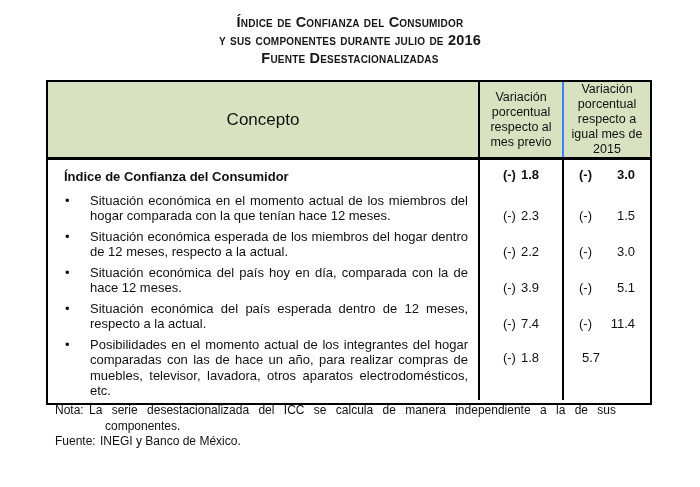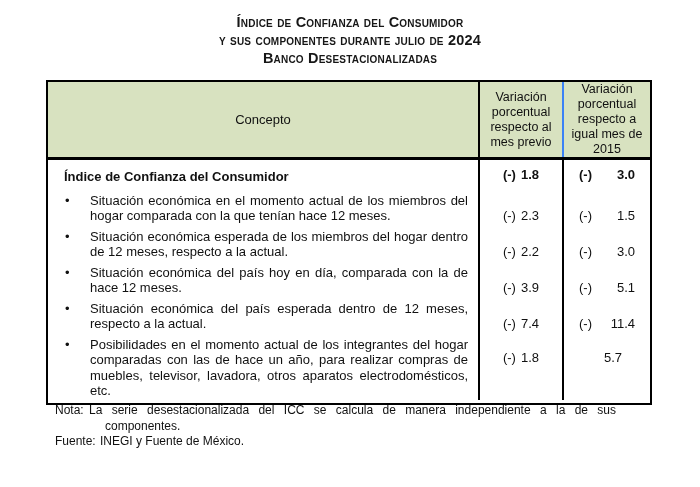--- a/index.html
+++ b/index.html
@@ -38,21 +38,21 @@
     display: flex; align-items: stretch;
     height: 78px;
     background: #d8e2c0;
     border-bottom: 3px solid #000;
   }
   .th {
     display: flex; align-items: center; justify-content: center;
     text-align: center;
     font-size: 12.5px; line-height: 15px;
   }
-  .th.c-concept { width: 430px; font-size: 13px; }
+  .th.c-concept { width: 430px; font-size: 17px; }
   .th.c-prev { width: 84px; border-left: 2px solid #000; padding: 2px 6px; }
   .th.c-year { width: 88px; border-left: 2px solid #3b82f6; padding: 2px 5px; }
 
   .tbody { padding-bottom: 3px; }
   .trow { display: flex; align-items: stretch; }
   .concept {
     width: 430px;
     position: relative;
     padding: 4px 10px 1px 42px;
     font-size: 13px; line-height: 15.5px;
@@ -70,21 +70,21 @@
   }
   .val.prev {
     width: 84px; border-left: 2px solid #000;
     justify-content: center; gap: 5px;
   }
   .val.year {
     width: 88px; border-left: 2px solid #000;
     justify-content: space-between;
     padding-left: 15px; padding-right: 15px;
   }
-  .val.year.ys-center { justify-content: center; gap: 2px; padding-left: 16px; padding-right: 6px; }
+  .val.year.ys-center { justify-content: flex-start; gap: 2px; padding-left: 16px; padding-right: 6px; }
   .trow.row-icc .val { font-weight: bold; }
   .trow.va-center .val { align-items: center; }
   .trow.va-end .val { align-items: flex-end; padding-bottom: 2px; }
   .trow.va-line2 .val { align-items: flex-start; padding-top: 17px; }
 
   
   .notes { position: absolute; left: 55px; top: 403px; width: 565px; font-size: 12px; line-height: 15.5px; }
   .note-row { display: flex; }
   .note-label { width: 34px; flex: none; }
   .note-label.fuente { width: 45px; }
@@ -96,22 +96,22 @@
   }
   .fuente-text { text-align: left; }
 </style>
 </head>
 <body>
 
 <div class="doc">
 
   <div class="title-block">
     <div class="title-line">Índice de Confianza del Consumidor</div>
-    <div class="title-line">y sus componentes durante julio de 2024</div>
-    <div class="title-line">Banco Desestacionalizadas</div>
+    <div class="title-line">y sus componentes durante julio de 2016</div>
+    <div class="title-line">Fuente Desestacionalizadas</div>
   </div>
 
   <div class="ctable">
 
     <div class="thead">
       <div class="th c-concept">Concepto</div>
       <div class="th c-prev">Variación porcentual respecto al mes previo</div>
       <div class="th c-year">Variación porcentual respecto a igual mes de 2015</div>
     </div>
 
@@ -209,17 +209,17 @@
     </div>
   </div>
 
   <div class="notes">
     <div class="note-row">
       <span class="note-label">Nota:</span>
       <span class="note-text">La serie desestacionalizada del ICC se calcula de manera independiente a la de sus componentes.</span>
     </div>
     <div class="note-row">
       <span class="note-label fuente">Fuente:</span>
-      <span class="note-text fuente-text">INEGI y Fuente de México.</span>
+      <span class="note-text fuente-text">INEGI y Banco de México.</span>
     </div>
   </div>
 
 </div>
 
 </body></html>

